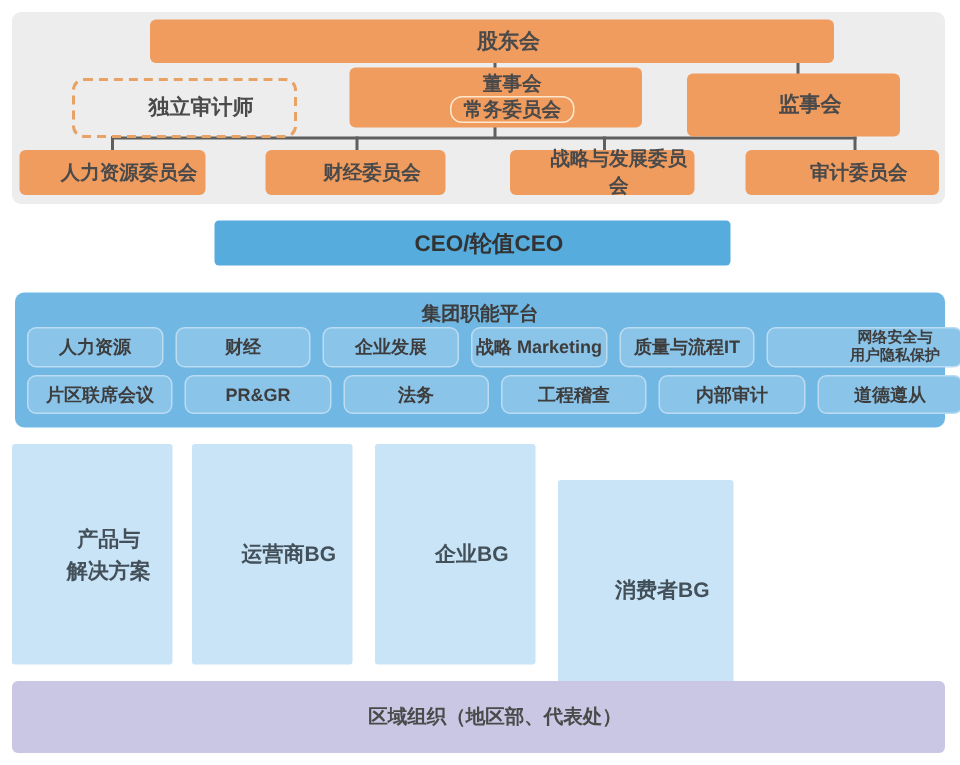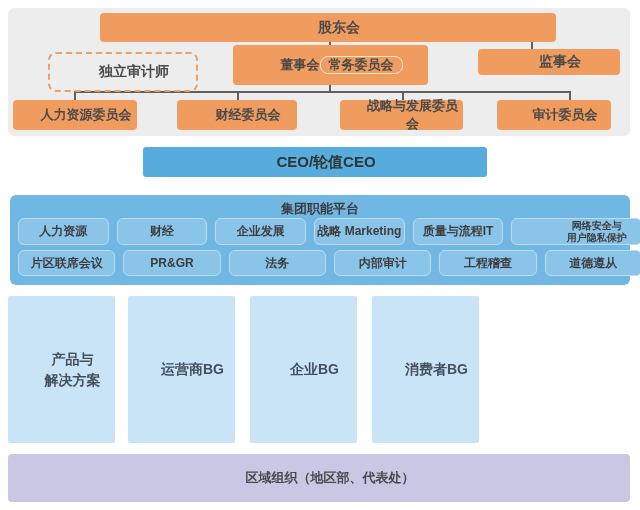--- a/index.html
+++ b/index.html
@@ -9,24 +9,24 @@
   .node{position:absolute;display:flex;align-items:center;justify-content:center;
         text-align:center;font-weight:bold;box-sizing:border-box;white-space:pre-line;padding-left:22px;}
 
   
   .gov-panel{position:absolute;left:8px;top:8px;width:622px;height:128px;
              background:#ededed;border-radius:6px;}
   .orange{background:#f09c5f;border-radius:4px;color:#4a4a4a;}
   .shareholders{left:100px;top:13px;width:456px;height:29px;font-size:14px;}
   .auditor{left:48px;top:52px;width:150px;height:40px;background:transparent;
            border:2px dashed #e8a266;border-radius:8px;font-size:14px;color:#4a4a4a;}
-  .board{left:233px;top:45px;width:195px;height:40px;font-size:13px;flex-direction:row;line-height:1.25;}
+  .board{left:233px;top:45px;width:195px;height:40px;font-size:13px;flex-direction:column;line-height:1.25;}
   .standing{display:inline-block;padding:0 8px;border:1px solid rgba(255,245,225,0.85);
             border-radius:8px;}
-  .supervisory{left:458px;top:49px;width:142px;height:26px;font-size:14px;margin-left:20px;}
+  .supervisory{left:458px;top:49px;width:142px;height:42px;font-size:14px;}
   .committee{top:100px;height:30px;font-size:13px;}
 
   
   .line{position:absolute;background:#5f5f5f;}
 
   
   .ceo{left:143px;top:147px;width:344px;height:30px;background:#55acdd;
        border-radius:3px;font-size:15px;color:#333;}
 
   
@@ -41,21 +41,21 @@
        background:#8bc4e9;border:1px solid #bcdcf2;border-radius:6px;
        font-size:12px;font-weight:bold;color:#3d3d3d;white-space:pre-line;box-sizing:border-box;}
   .sub.small{font-size:10px;line-height:1.15;padding-left:40px;}
 
   
   .bg{top:296px;height:147px;background:#c9e4f6;border-radius:2px;font-size:14px;
       color:#43505a;line-height:1.5;}
   .bg1{left:8px;width:107px;}
   .bg2{left:128px;width:107px;}
   .bg3{left:250px;width:107px;}
-  .bg4{left:372px;width:107px;}
+  .bg4{left:372px;width:117px;margin-top:24px;}
 
   
   .support-panel{position:absolute;left:497px;top:293px;width:131px;height:148px;
                  background:#70b7e3;border-radius:6px;display:flex;flex-direction:column;
                  gap:5px;padding:7px;box-sizing:border-box;}
   .unit{flex:1;display:flex;align-items:center;justify-content:center;text-align:center;
         background:#8bc4e9;border:1px solid #bcdcf2;border-radius:6px;
         font-size:11px;font-weight:bold;color:#3d3d3d;white-space:pre-line;box-sizing:border-box;}
   .unit.tall{flex:1.6;font-size:10px;line-height:1.3;}
 
@@ -86,42 +86,42 @@
     <div class="node orange board" style="left:225px;top:37px;">
       <div>董事会</div>
       <span class="standing">常务委员会</span>
     </div>
 
     <div class="node orange supervisory" style="left:450px;top:41px;">监事会</div>
 
     <div class="node orange committee" style="left:5px;top:92px;width:124px;">人力资源委员会</div>
     <div class="node orange committee" style="left:169px;top:92px;width:120px;">财经委员会</div>
     <div class="node orange committee" style="left:332px;top:92px;width:123px;">战略与发展委员会</div>
-    <div class="node orange committee" style="left:489px;top:92px;width:114px;">审计委员会</div>
+    <div class="node orange committee" style="left:489px;top:92px;width:129px;">审计委员会</div>
   </div>
 
   <div class="node ceo">CEO/轮值CEO</div>
 
   <div class="func-panel">
     <div class="func-title">集团职能平台</div>
     <div class="func-row r1">
       <div class="sub">人力资源</div>
       <div class="sub">财经</div>
       <div class="sub">企业发展</div>
       <div class="sub">战略 Marketing</div>
       <div class="sub">质量与流程IT</div>
       <div class="sub small">网络安全与
 用户隐私保护</div>
     </div>
     <div class="func-row r2">
       <div class="sub">片区联席会议</div>
       <div class="sub">PR&amp;GR</div>
       <div class="sub">法务</div>
+      <div class="sub">工程稽查</div>
       <div class="sub">内部审计</div>
-      <div class="sub">工程稽查</div>
       <div class="sub">道德遵从</div>
     </div>
   </div>
 
   <div class="node bg bg1">产品与
 解决方案</div>
   <div class="node bg bg2">运营商BG</div>
   <div class="node bg bg3">企业BG</div>
   <div class="node bg bg4">消费者BG</div>
 

